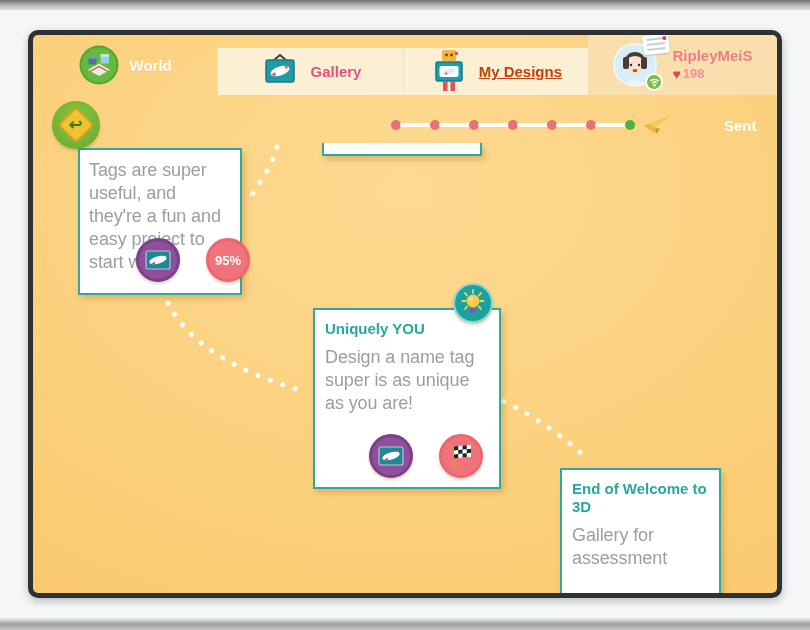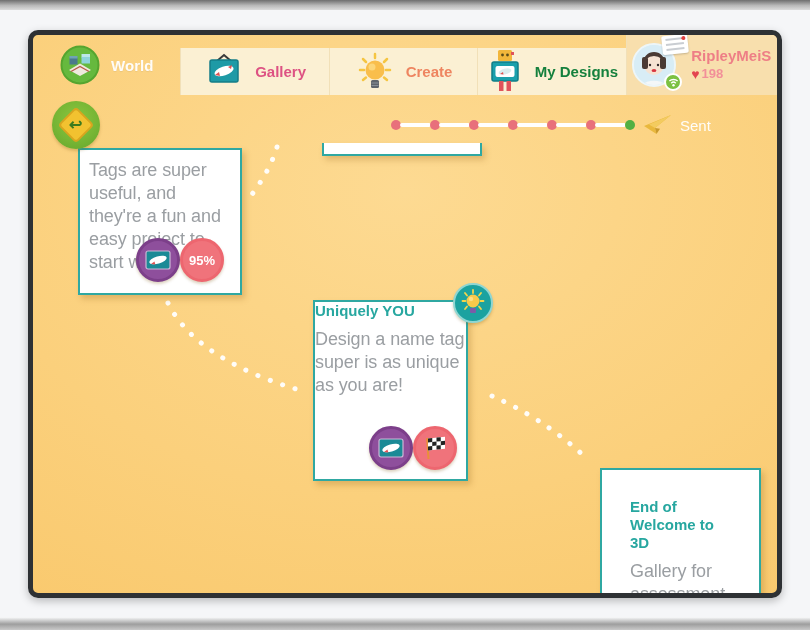--- a/index.html
+++ b/index.html
@@ -19,21 +19,21 @@
 
   
   .tabbar { position:absolute; left:0; top:0; width:744px; height:60px; display:flex; z-index:6; }
   .tab { flex:1; display:flex; align-items:center; justify-content:center; gap:11px;
          cursor:pointer; }
   .tab.inactive { background:#FBF0D3; border-left:1px solid #F1E0B8;margin-top:13px; }
   .tab-label { font-size:15px; font-weight:bold;text-align:right; }
   .lbl-world { color:rgba(255,255,255,.95); text-shadow:0 1px 1px rgba(0,0,0,.06); }
   .lbl-gallery { color:#DD5283; }
   .lbl-create { color:#EE8560; }
-  .lbl-designs { color:#15803d; }
+  .lbl-designs { color:#c2410c;text-decoration:underline; }
   .tab-profile { flex:1.02; background:#F8DFAD; border-left:1px solid #F1E0B8; }
   .profile-txt { display:flex; flex-direction:column; align-items:flex-start; line-height:1.25;justify-content:space-between; }
   .profile-name { font-size:15px; font-weight:bold; color:#EE7E86; }
   .hearts { font-size:13px; color:#F29099; font-weight:bold; display:flex; align-items:center; gap:2px;}
   .heart-glyph { color:#E3444F; font-size:14px; }
   .avatar-wrap { position:relative; width:48px; height:48px; }
   .avatar { width:44px; height:44px; border-radius:50%; background:#D8EDF6; border:2px solid #EDF6F9;
             position:absolute; left:0; top:2px; overflow:hidden; }
   .badge-mail { position:absolute; right:-8px; top:-6px; width:26px; height:19px; background:#fff;
       border-radius:2px; box-shadow:0 1px 2px rgba(0,0,0,.2); transform:rotate(-6deg); }
@@ -52,35 +52,35 @@
       transform:rotate(45deg); border-radius:4px; display:flex; align-items:center; justify-content:center; }
   .back-arrow { transform:rotate(-45deg); color:#3D7A1E; font-size:16px; font-weight:bold; line-height:1; }
   .page-title { position:absolute; left:84px; top:72px; font-size:27px; font-weight:800; color:#FFFFFF;
       text-shadow:0 1px 2px rgba(0,0,0,.08); letter-spacing:.5px; z-index:6; }
 
   .progress-row { position:absolute; left:358px; top:80px; display:flex; align-items:center; gap:9px; z-index:6; }
   .ptrack { display:flex; align-items:center; }
   .pdot { width:10px; height:10px; border-radius:50%; background:#E8707B; flex:none; }
   .pdot.end { background:#52B043; }
   .pline { width:31px; height:4px; background:#FFFFFF; border-radius:2px; margin:0 -1px; flex:none; }
-  .sent-label { font-size:15px; font-weight:normal; color:rgba(255,255,255,.95); }
+  .sent-label { font-size:15px; font-weight:bold; color:rgba(255,255,255,.95);margin-left:44px; }
 
   
   .trails { position:absolute; left:0; top:0; z-index:1; pointer-events:none; }
 
   
   .card { position:absolute; background:#FFFFFF; border:2px solid #2FA8A2;
       box-shadow:3px 4px 6px rgba(150,100,30,.28); z-index:3; cursor:pointer; }
   .card-sliver { left:289px; top:108px; width:160px; height:13px; border-top:none; z-index:2; }
   .card-tags { left:45px; top:113px; width:164px; height:147px; padding:9px; }
-  .card-unique { left:280px; top:265px; width:155px; height:181px; }
-  .card-end { left:527px; top:433px; width:161px; height:130px; padding:28px;margin-left:40px; }
+  .card-unique { left:280px; top:273px; width:188px; height:181px; padding:10px; }
+  .card-end { left:527px; top:433px; width:161px; height:130px; padding:10px; }
   .card-title { color:#27A7A0; font-size:15px; font-weight:bold; line-height:1.2; margin-bottom:8px; }
   .card-body { color:#9A9EA2; font-size:18px; line-height:1.28; letter-spacing:-.1px; }
-  .badge-row { position:absolute; display:flex; gap:0; }
+  .badge-row { position:absolute; display:flex; gap:26px; }
   .card-tags .badge-row { left:56px; top:88px; }
   .card-unique .badge-row { left:54px; top:124px; }
   .circle-badge { width:44px; height:44px; border-radius:50%; display:flex; align-items:center;
       justify-content:center; box-shadow:0 2px 3px rgba(120,80,0,.25); }
   .b-purple { background:#8E4F9C; border:3px solid #7C3F8A; }
   .b-pink { background:#F0737B; border:3px solid #ED666F; }
   .pct-text { color:#fff; font-weight:bold; font-size:13px; }
   .bulb-badge { position:absolute; left:420px; top:248px; width:40px; height:40px; border-radius:50%;
       background:#1BA2A0; border:2px solid #8FD6D2; box-shadow:0 2px 3px rgba(120,80,0,.25);
       display:flex; align-items:center; justify-content:center; z-index:4; }
@@ -121,39 +121,20 @@
       <svg width="40" height="38" viewBox="0 0 40 38">
         <path d="M13 8 L20 2 L27 8" stroke="#3A3A3A" stroke-width="2" fill="none"></path>
         <rect x="6" y="7" width="28" height="22" rx="2" fill="#1E9AA6" stroke="#157D88" stroke-width="1.5"></rect>
         <ellipse cx="20" cy="18" rx="10" ry="4.5" fill="#FFFFFF" transform="rotate(-18 20 18)"></ellipse>
         <path d="M11 22 l4 -3 l1 4 Z" fill="#E05252"></path>
         <path d="M28 12 l-4 2 l3 2 Z" fill="#E05252"></path>
       </svg>
       <span class="tab-label lbl-gallery">Gallery</span>
     </div>
 
-    <div class="tab inactive">
-      <svg width="40" height="42" viewBox="0 0 40 42">
-        <g stroke="#F5C542" stroke-width="2.5" stroke-linecap="round">
-          <line x1="20" y1="3" x2="20" y2="7"></line>
-              <line x1="8" y1="8" x2="11" y2="11"></line>
-          <line x1="32" y1="8" x2="29" y2="11"></line>
-              <line x1="5" y1="19" x2="9" y2="19"></line>
-          <line x1="35" y1="19" x2="31" y2="19"></line>
-              <line x1="8" y1="29" x2="11" y2="26.5"></line>
-          <line x1="32" y1="29" x2="29" y2="26.5"></line>
-        </g>
-        <circle cx="20" cy="19" r="9.5" fill="#F9BE4B"></circle>
-        <circle cx="17" cy="16" r="3.5" fill="#FCD679"></circle>
-        <rect x="16" y="29" width="8" height="8" rx="1.5" fill="#5F646B"></rect>
-        <line x1="16.5" y1="32" x2="23.5" y2="32" stroke="#8A9097" stroke-width="1.2"></line>
-        <line x1="16.5" y1="34.5" x2="23.5" y2="34.5" stroke="#8A9097" stroke-width="1.2"></line>
-      </svg>
-      <span class="tab-label lbl-create">Create</span>
-    </div>
 
     <div class="tab inactive">
       <svg width="38" height="46" viewBox="0 0 38 46">
         <rect x="12" y="1" width="14" height="11" rx="1.5" fill="#F2B63B"></rect>
         <circle cx="16.5" cy="6" r="1.4" fill="#5A4A18"></circle>
             <circle cx="21.5" cy="6" r="1.4" fill="#5A4A18"></circle>
         <rect x="25" y="3" width="3" height="3" fill="#E0535A"></rect>
         <rect x="6" y="13" width="26" height="19" rx="2" fill="#19A0AC" stroke="#0F7E88" stroke-width="1.5"></rect>
         <rect x="9.5" y="17" width="19" height="11" rx="2" fill="#FFFFFF"></rect>
         <ellipse cx="19" cy="22.5" rx="6.5" ry="2.8" fill="#D9EDEF" transform="rotate(-15 19 22.5)"></ellipse>

